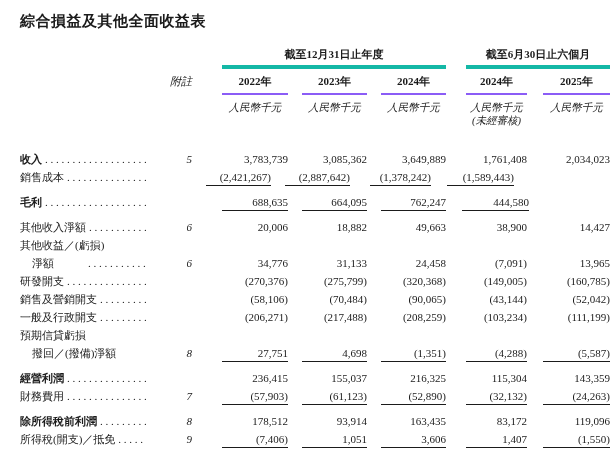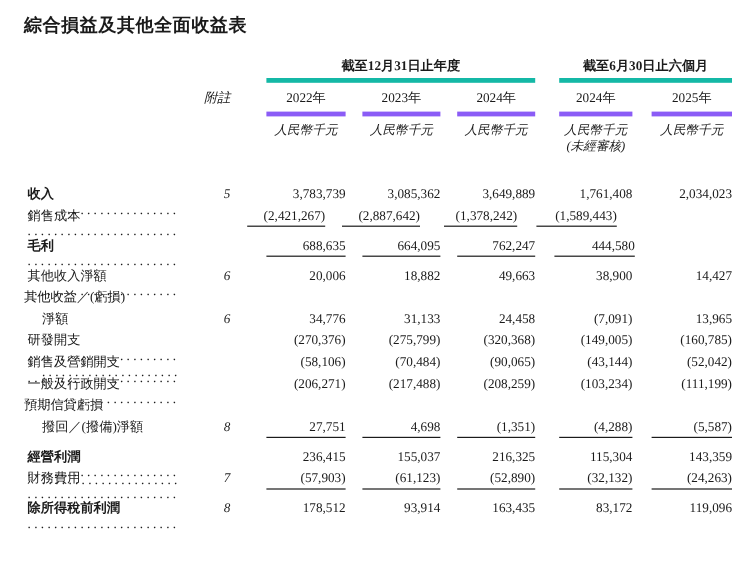--- a/index.html
+++ b/index.html
@@ -15,21 +15,21 @@
 
   .page-title {
     font-family: "Liberation Sans", "DejaVu Sans", sans-serif;
     font-weight: bold;
     font-size: 15px;
     letter-spacing: 0.5px;
     margin-bottom: 16px;
   }
 
   
-  .w-label { width: 128px; flex-direction: column; }
+  .w-label { width: 128px; }
   .w-note  { width: 44px; text-align: right; }
   .col1 { width: 96px; padding-left: 30px; }
   .col2 { width: 79px; padding-left: 14px; }
   .col3 { width: 79px; padding-left: 14px; }
   .col4 { width: 81px; padding-left: 20px; }
   .col5 { width: 83px; padding-left: 16px; }
 
   
   .hrow { display: flex; align-items: baseline; }
   .hspacer { width: 172px; }
@@ -38,22 +38,22 @@
   .hgroup-inner {
     display: block; text-align: center;
     font-weight: bold; font-size: 11px;
     border-bottom: 4px solid #14b8a6;
     padding-bottom: 3px;
   }
   .hrow-years { margin-top: 5px; }
   .note-hdr { font-style: italic; font-size: 11px; }
   .year-inner {
     display: block; text-align: center;
-    font-weight: normal; font-size: 11px;
-    border-bottom: 4px solid #8b5cf6;
+    font-weight: bold; font-size: 11px;
+    border-bottom: 2px solid #8b5cf6;
     padding-bottom: 4px;
   }
   .hrow-units { margin-top: 6px; }
   .unit-inner { display: block; text-align: center; font-style: italic; font-size: 10.5px; line-height: 13px; }
   .sub-inner  { display: block; text-align: center; font-style: italic; font-size: 10.5px; line-height: 13px; }
 
   
   .tbody { margin-top: 25px; }
   .row { display: flex; align-items: baseline; height: 18px; }
   .row.rule-below { margin-bottom: 7px; }
@@ -428,14 +428,36 @@
     <div class="c-val col3">
           <span class="num">163,435</span>
         </div>
     <div class="c-val col4">
           <span class="num">83,172</span>
         </div>
     <div class="c-val col5">
           <span class="num">119,096</span>
         </div>
   </div>
+      <div class="row rule-below">
+    <div class="c-label w-label">
+      <span class="lbl">所得稅(開支)／抵免</span>
+      <span class="leader"></span>
+    </div>
+    <div class="c-note w-note">9</div>
+    <div class="c-val col1">
+          <span class="num">(7,406)</span>
+        </div>
+    <div class="c-val col2">
+          <span class="num">1,051</span>
+        </div>
+    <div class="c-val col3">
+          <span class="num">3,606</span>
+        </div>
+    <div class="c-val col4">
+          <span class="num">1,407</span>
+        </div>
+    <div class="c-val col5">
+          <span class="num">(1,550)</span>
+        </div>
+  </div>
     </div>
 </div>
 
 </body></html>

